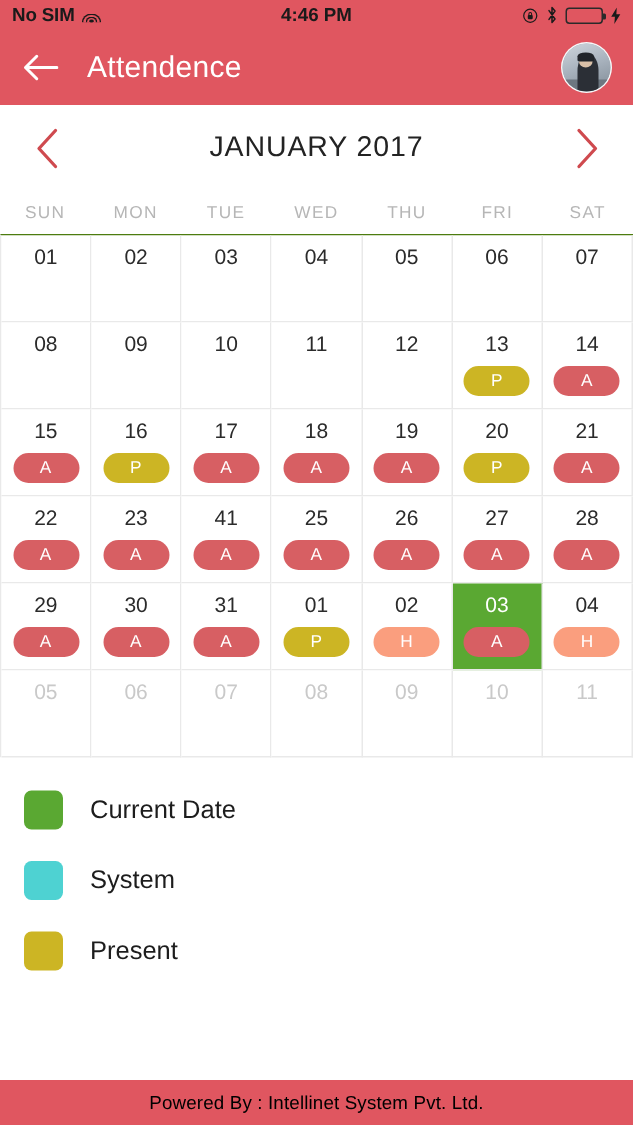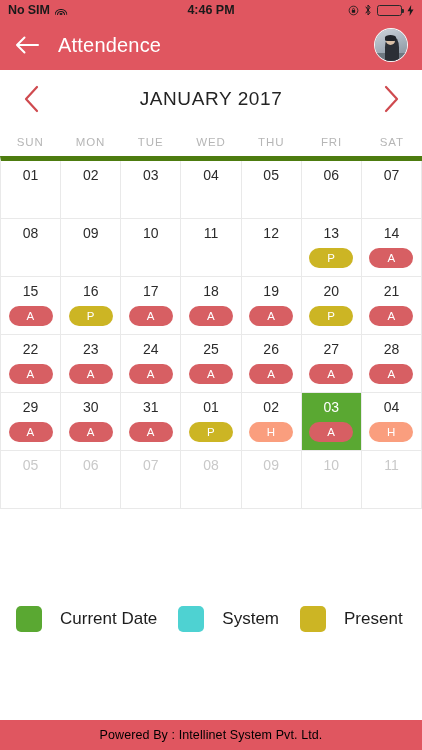--- a/index.html
+++ b/index.html
@@ -127,21 +127,21 @@
   .weekdays div {
     text-align: center; font-size: 11.5px;
     color: #b6b6b6; letter-spacing: 0.9px;
   }
 
   
   .cal {
     display: grid;
     grid-template-columns: repeat(7,1fr);
     grid-auto-rows: 58px;
-    border-top: 5px solid #4d7c0f;
+    border-top: 1px solid #4d7c0f;
     border-left: 1px solid #e9e9e9;
     flex: 0 0 auto;
   }
   .cell {
     border-right: 1px solid #e9e9e9;
     border-bottom: 1px solid #e9e9e9;
     display: flex; flex-direction: column; align-items: center;
     padding-top: 7px;
     background: #fff;
     position: relative;
@@ -162,21 +162,21 @@
     letter-spacing: 0.3px;
   }
   .badge.absent  { background: #d75f63; }
   .badge.present { background: #ccb524; }
   .badge.holiday { background: #fa9e7e; }
 
   
   .legend {
     flex: 1 1 auto;
     padding: 22px 0 13px 16px;
-    display: flex; 
+    display: flex; flex-direction: column;
     gap: 21px;
     background: #fff;
   }
   .leg-row { display: flex; align-items: center; gap: 18px; }
   .swatch { width: 26px; height: 26px; border-radius: 5px; flex: 0 0 auto; }
   .leg-label { font-size: 17px; color: #1d1d1d; }
 
   
   .footer {
     height: 30px; background: #e05660;
@@ -333,21 +333,21 @@
       </div>
       <div class="cell">
         <span class="dnum">22</span>
         <span class="badge absent">A</span>
       </div>
       <div class="cell">
         <span class="dnum">23</span>
         <span class="badge absent">A</span>
       </div>
       <div class="cell">
-        <span class="dnum">24</span>
+        <span class="dnum">41</span>
         <span class="badge absent">A</span>
       </div>
       <div class="cell">
         <span class="dnum">25</span>
         <span class="badge absent">A</span>
       </div>
       <div class="cell">
         <span class="dnum">26</span>
         <span class="badge absent">A</span>
       </div>

